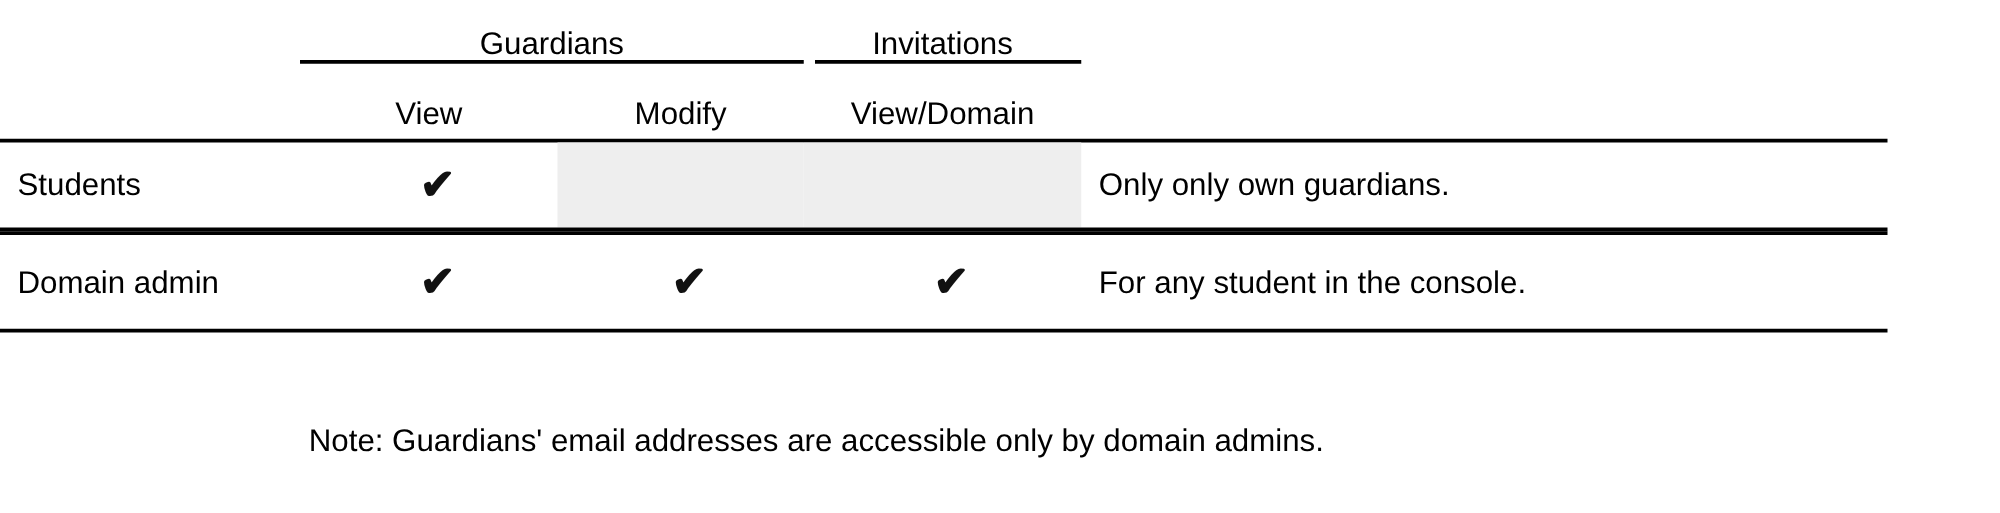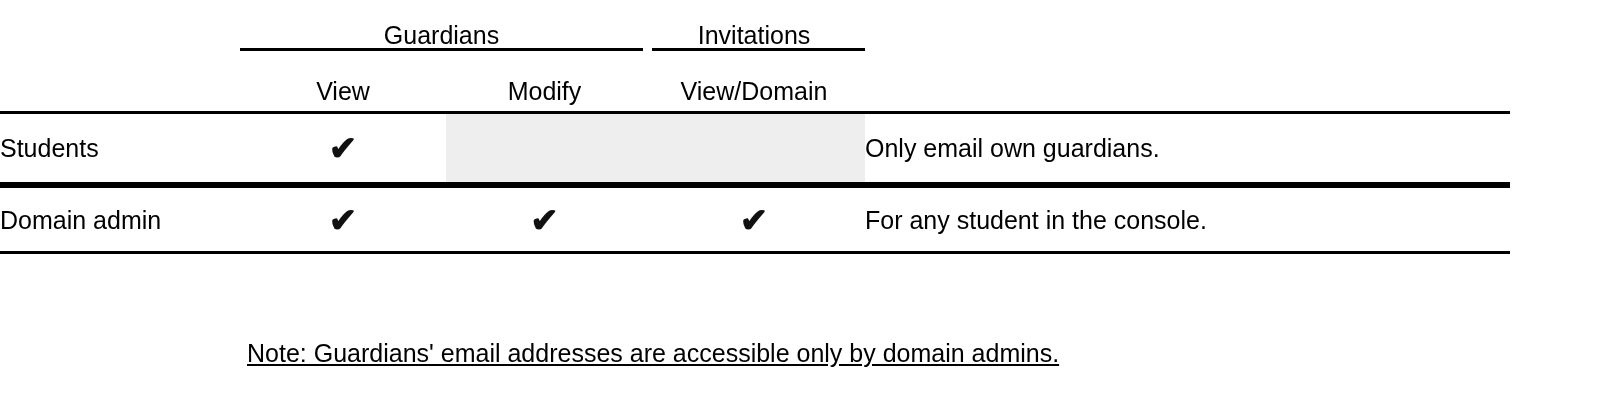--- a/index.html
+++ b/index.html
@@ -78,24 +78,25 @@
   .rule-row td { height: 0; padding: 0; }
   .rule-line {
     height: 0;
     border-top: 3px solid #000;
   }
 
   
   .body-row td {
     font-size: 25px;
     line-height: 1.28;
+    padding-left: 14px;
   }
   .row-students td { height: 68px; }
   .row-teachers td { height: 74px; }
-  .row-admin    td { height: 63px; }
+  .row-admin    td { height: 75px; }
 
   .row-label {
     text-align: left;
     padding-left: 51px;
     white-space: nowrap;
   }
 
   .cell-check {
     text-align: center;
   }
@@ -124,21 +125,20 @@
   .shaded { background: #eeeeee; }
 
   
   .footnote {
     position: absolute;
     left: 247px;
     top: 338px;
     font-size: 25px;
     line-height: 1.25;
     white-space: nowrap;
-    text-decoration: underline;
   }
 </style>
 </head>
 <body>
 
 <div class="sheet">
 
   <table class="perm-table">
     <colgroup>
       <col class="c-label">
@@ -191,21 +191,21 @@
       <td class="cell-check">
         <span class="tick">✔</span>
       </td>
       <td class="cell-check shaded">
         <span class="tick empty"></span>
       </td>
       <td class="cell-check shaded">
         <span class="tick empty"></span>
       </td>
       <td class="cell-notes">
-        <span class="notes-text">Only email own guardians.</span>
+        <span class="notes-text">Only only own guardians.</span>
       </td>
       <td></td>
     </tr>
 
     <tr class="rule-row">
       <td colspan="5">
         <div class="rule-line"></div>
       </td>
       <td></td>
     </tr>

